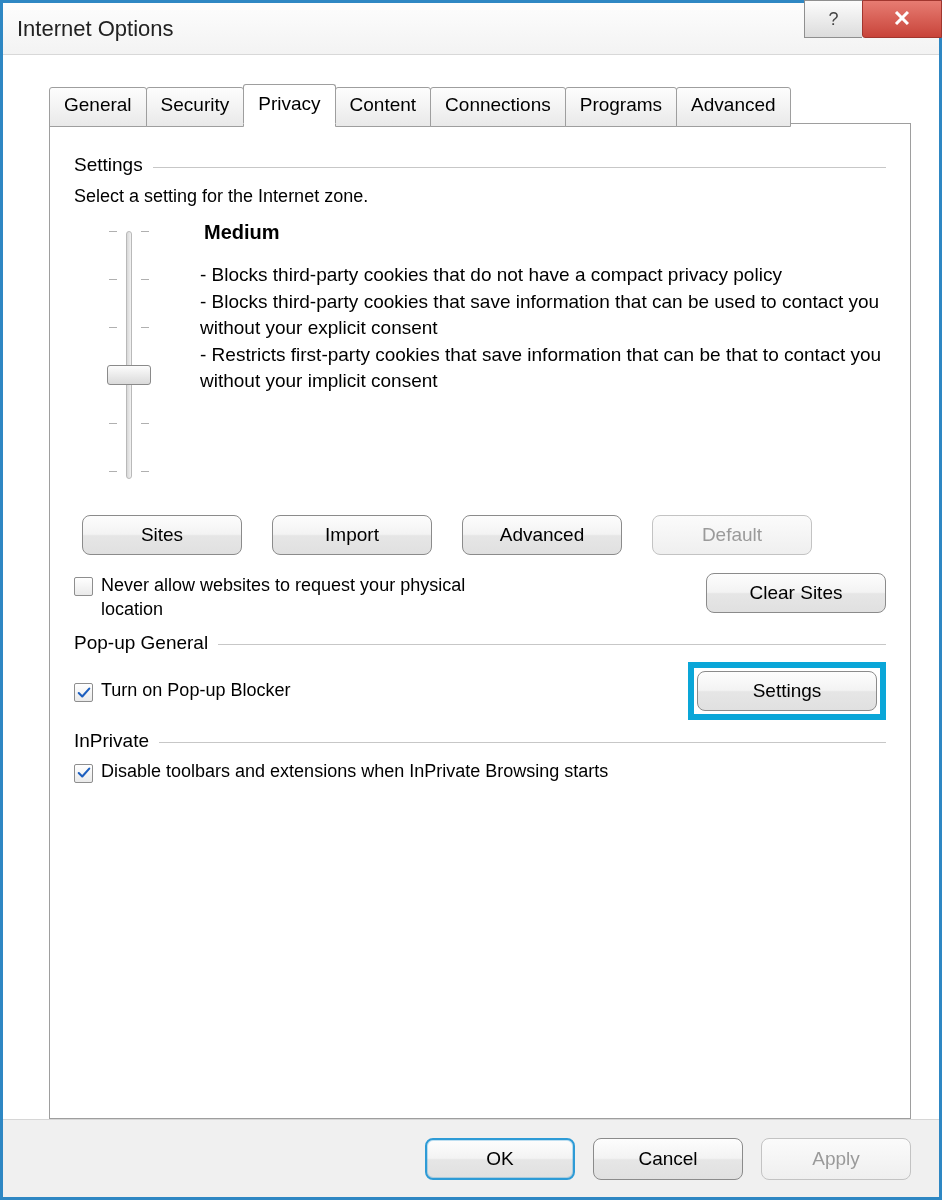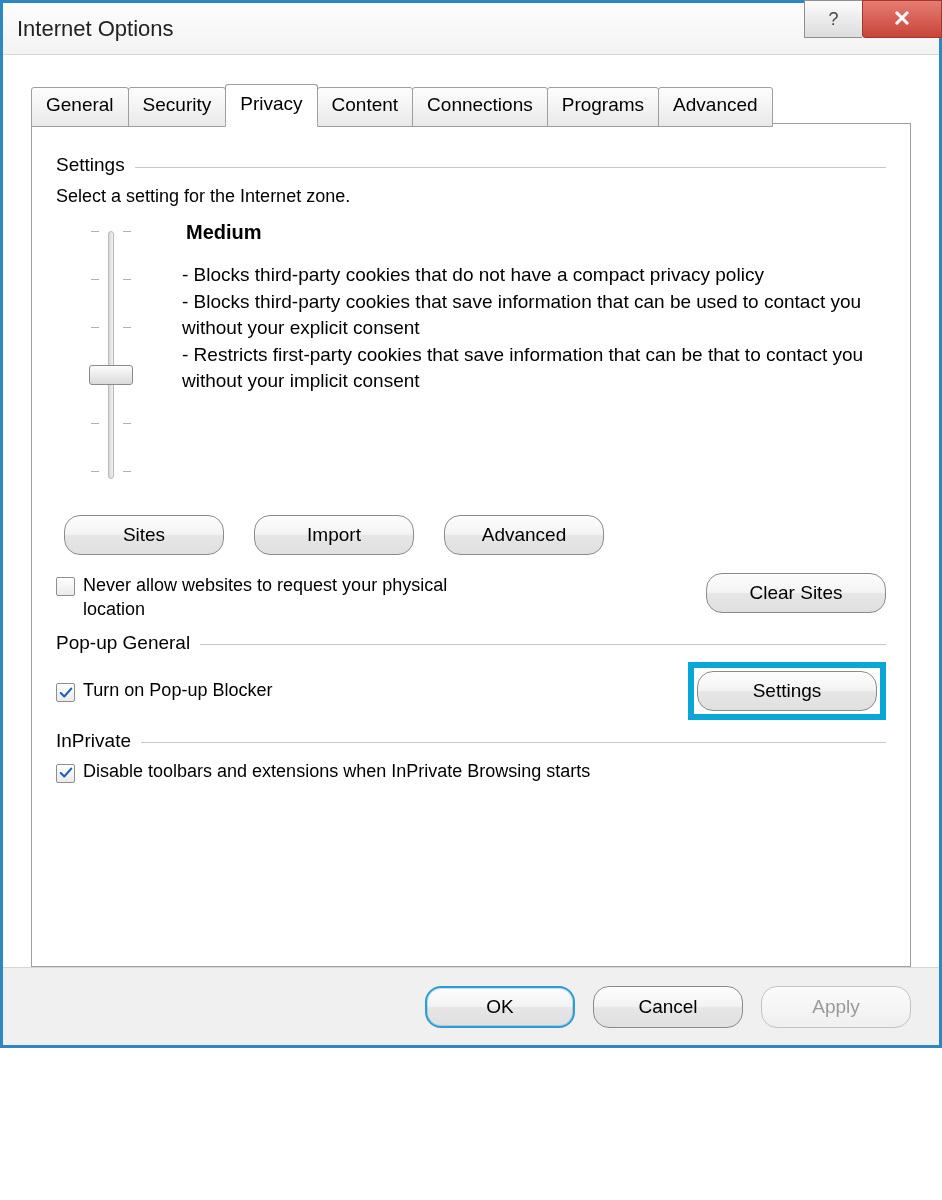--- a/index.html
+++ b/index.html
@@ -5,21 +5,21 @@
   * { box-sizing: border-box; }
   body {
     margin: 0;
     font-family: "Segoe UI", Tahoma, sans-serif;
     font-size: 18px;
     background: #fff;
     color: #000;
   }
   .dialog {
     width: 942px;
-    height: 1048px;
+    height: 1200px;
     border: 3px solid #2e87c3;
     background: #fff;
     position: relative;
     display: flex;
     flex-direction: column;
   }
   .titlebar {
     height: 52px;
     background: linear-gradient(to bottom, #fdfdfd, #f3f3f3);
     border-bottom: 1px solid #d8d8d8;
@@ -54,21 +54,21 @@
     border-color: #a1362e;
     color: #fff;
     font-size: 22px;
     font-weight: bold;
     margin-right: -3px;
     border-bottom-left-radius: 3px;
   }
   .help-btn { border-right: none; }
   .content-area {
     flex: 1;
-    padding: 28px 28px 0 28px;
+    padding: 28px 28px 0 46px;
     display: flex;
     flex-direction: column;
   }
   .tabstrip {
     display: flex;
     position: relative;
     z-index: 2;
   }
   .tab {
     border: 1px solid #9e9e9e;
@@ -180,21 +180,21 @@
   .btn-row {
     display: flex;
     gap: 30px;
     margin: 30px 0 18px 8px;
   }
   .win-btn {
     min-width: 160px;
     height: 40px;
     border: 1px solid #8b8b8b;
     background: linear-gradient(to bottom, #fdfdfd 0%, #f3f3f3 48%, #e6e6e6 52%, #e0e0e0 100%);
-    border-radius: 16px;
+    border-radius: 8px;
     font-size: 19px;
     font-family: inherit;
     color: #000;
     padding: 0 12px;
     cursor: default;
   }
   .win-btn.disabled {
     color: #9a9a9a;
     border-color: #c3c3c3;
     background: linear-gradient(to bottom, #fbfbfb, #efefef);
@@ -297,20 +297,21 @@
             <div>- Blocks third-party cookies that save information that can be used to contact you without your explicit consent</div>
             <div>- Restricts first-party cookies that save information that can be that to contact you without your implicit consent</div>
           </div>
         </div>
       </div>
 
       <div class="btn-row">
         <button class="win-btn">Sites</button>
         <button class="win-btn">Import</button>
         <button class="win-btn">Advanced</button>
+        <button class="win-btn disabled">Default</button>
       </div>
 
       <div class="row-flex">
         <span class="check"></span>
         <span class="loc-text">Never allow websites to request your physical location</span>
         <span class="right-btn">
           <button class="win-btn" style="min-width:180px">Clear Sites</button>
         </span>
       </div>
 

